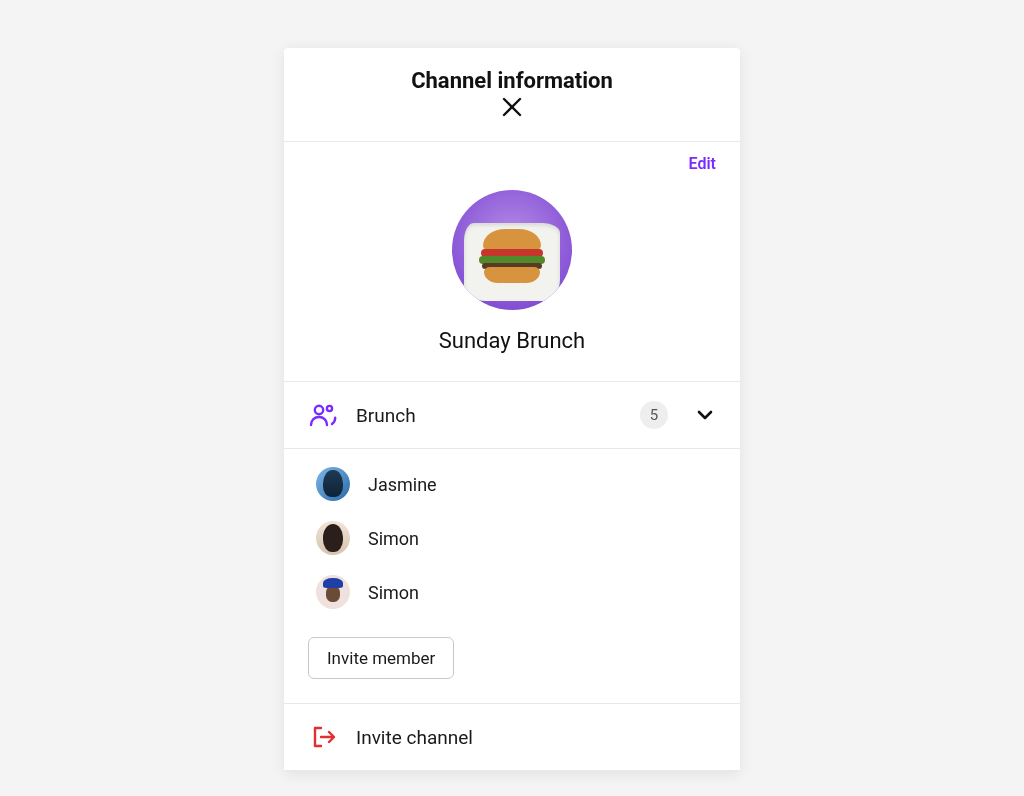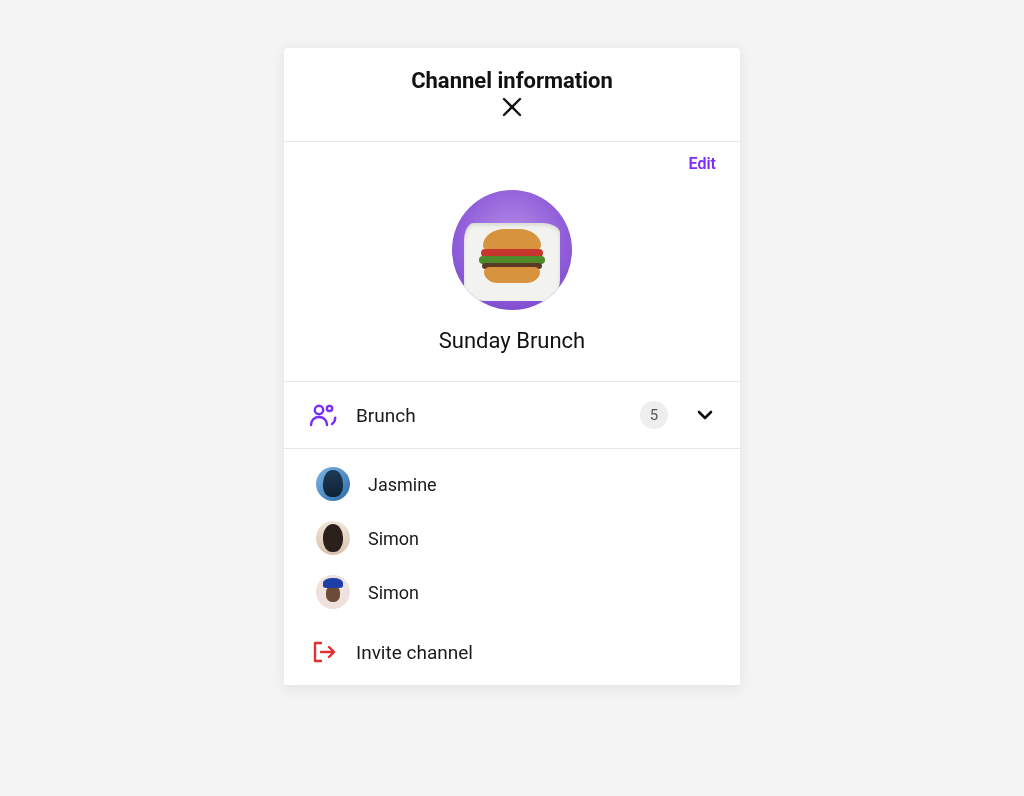--- a/index.html
+++ b/index.html
@@ -230,20 +230,23 @@
     </div>
     <div class="member-item">
       <div class="member-avatar av-jane"></div>
       <div class="member-name">Simon</div>
     </div>
     <div class="member-item">
       <div class="member-avatar av-simon"></div>
       <div class="member-name">Simon</div>
     </div>
 
+    <div class="invite-area">
+      <button class="invite-btn">Invite member</button>
+    </div>
   </div>
 
   <div class="section-row">
     <span class="row-icon">
       <svg width="28" height="28" viewBox="0 0 28 28" fill="none" stroke="#e22f2f" stroke-width="2.4" stroke-linecap="round" stroke-linejoin="round">
         <path d="M12 5 H6 V23 H12"></path>
         <path d="M12 14 H24"></path>
         <polyline points="20 9 25 14 20 19"></polyline>
       </svg>
     </span>

